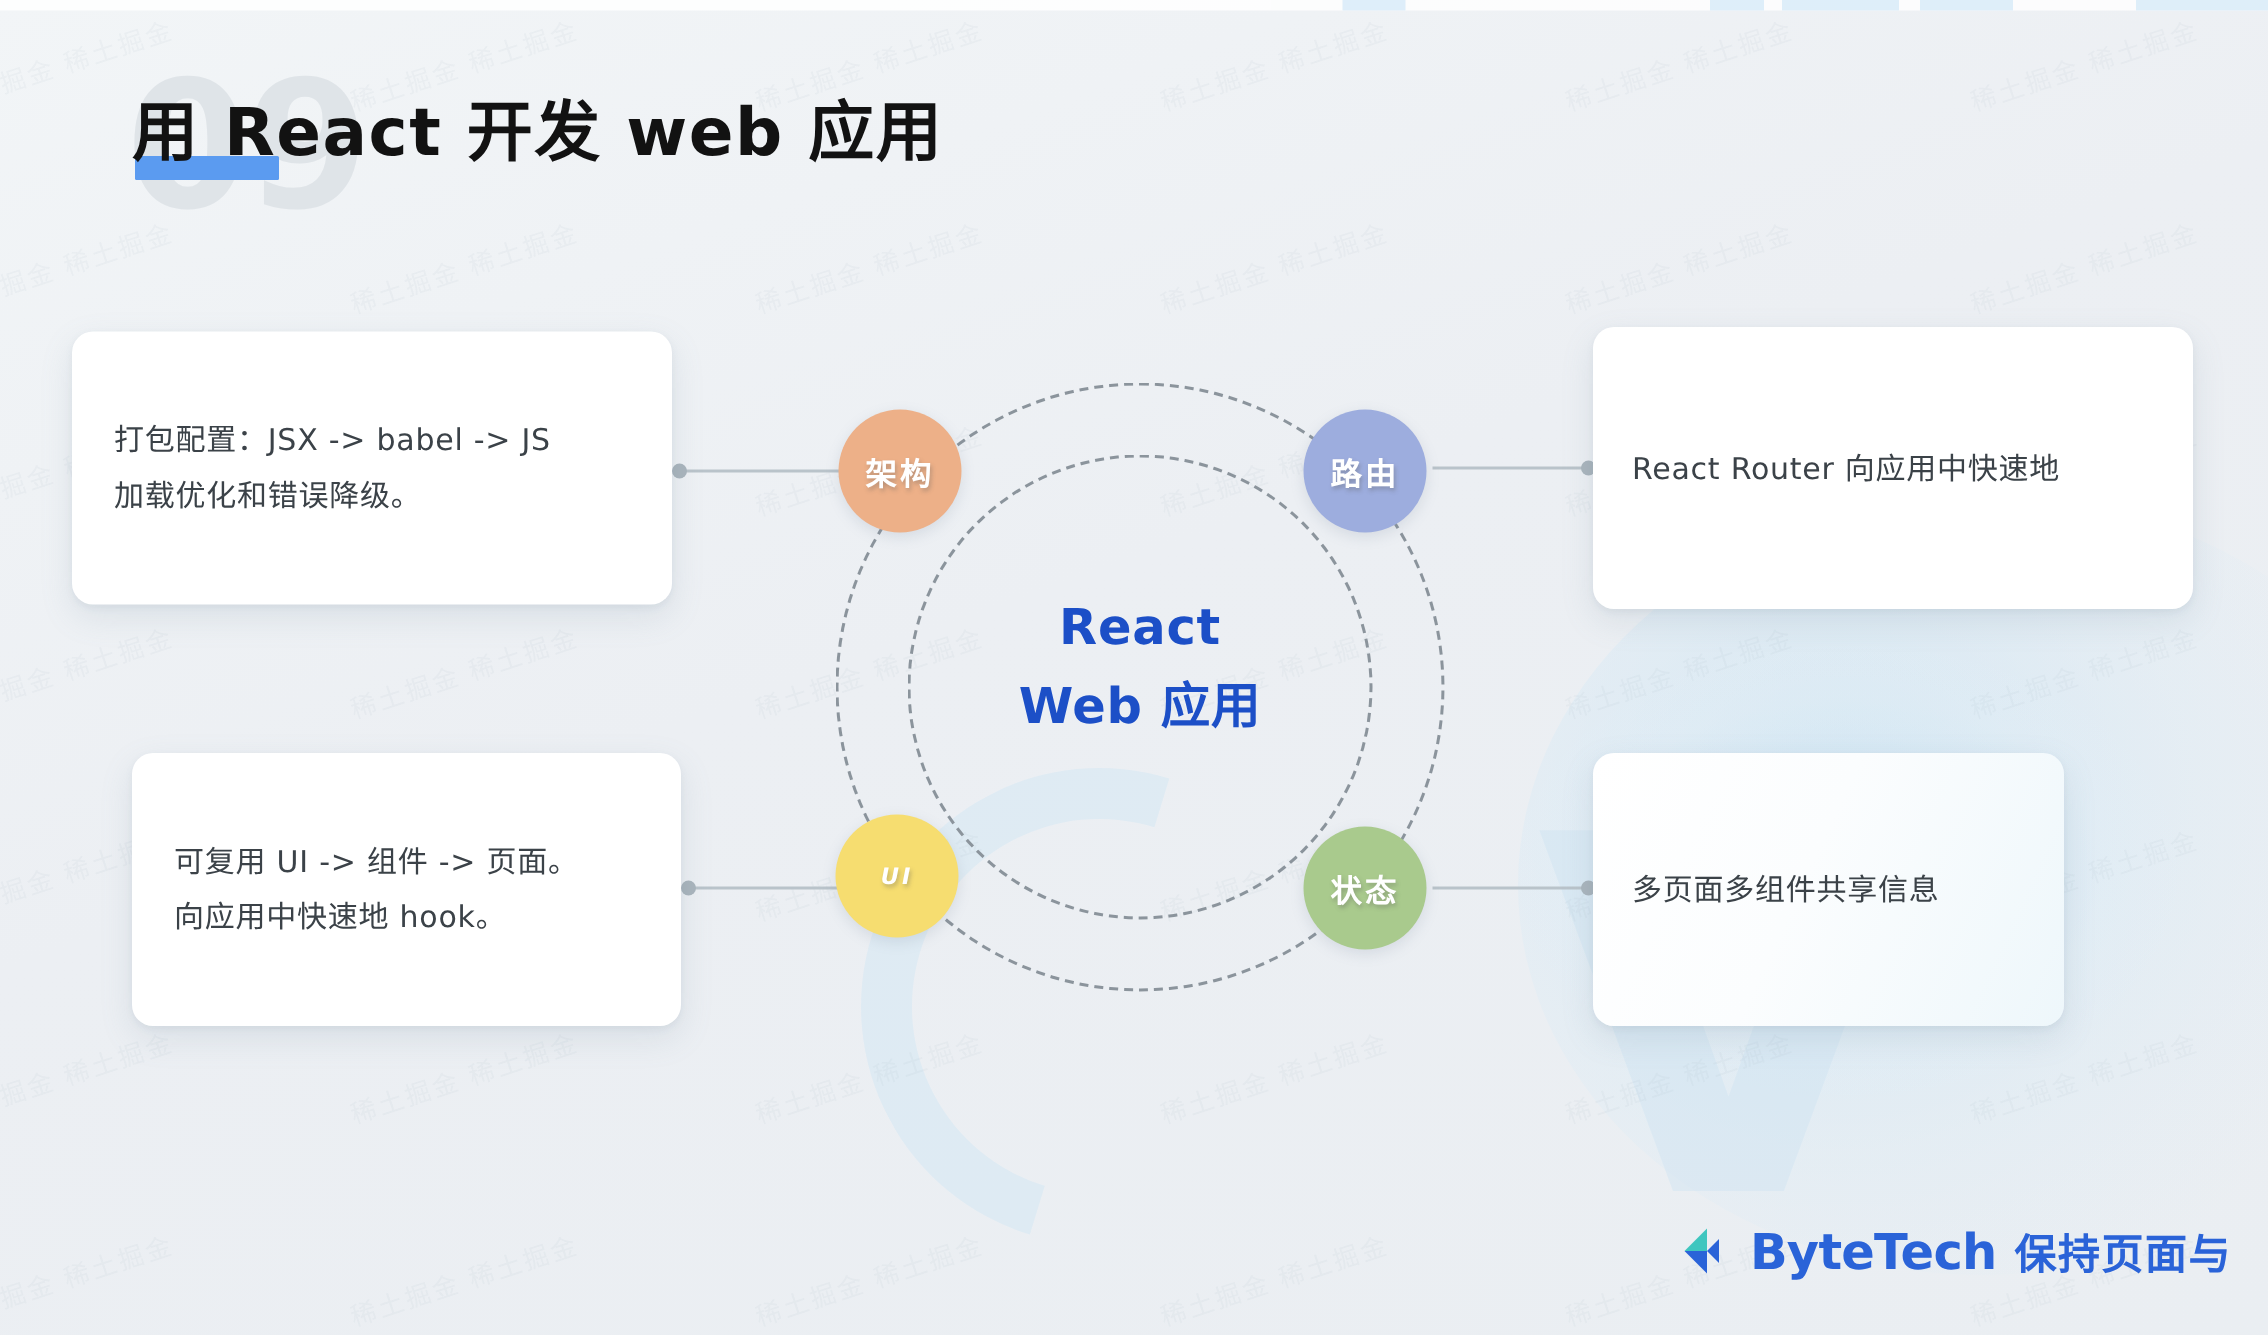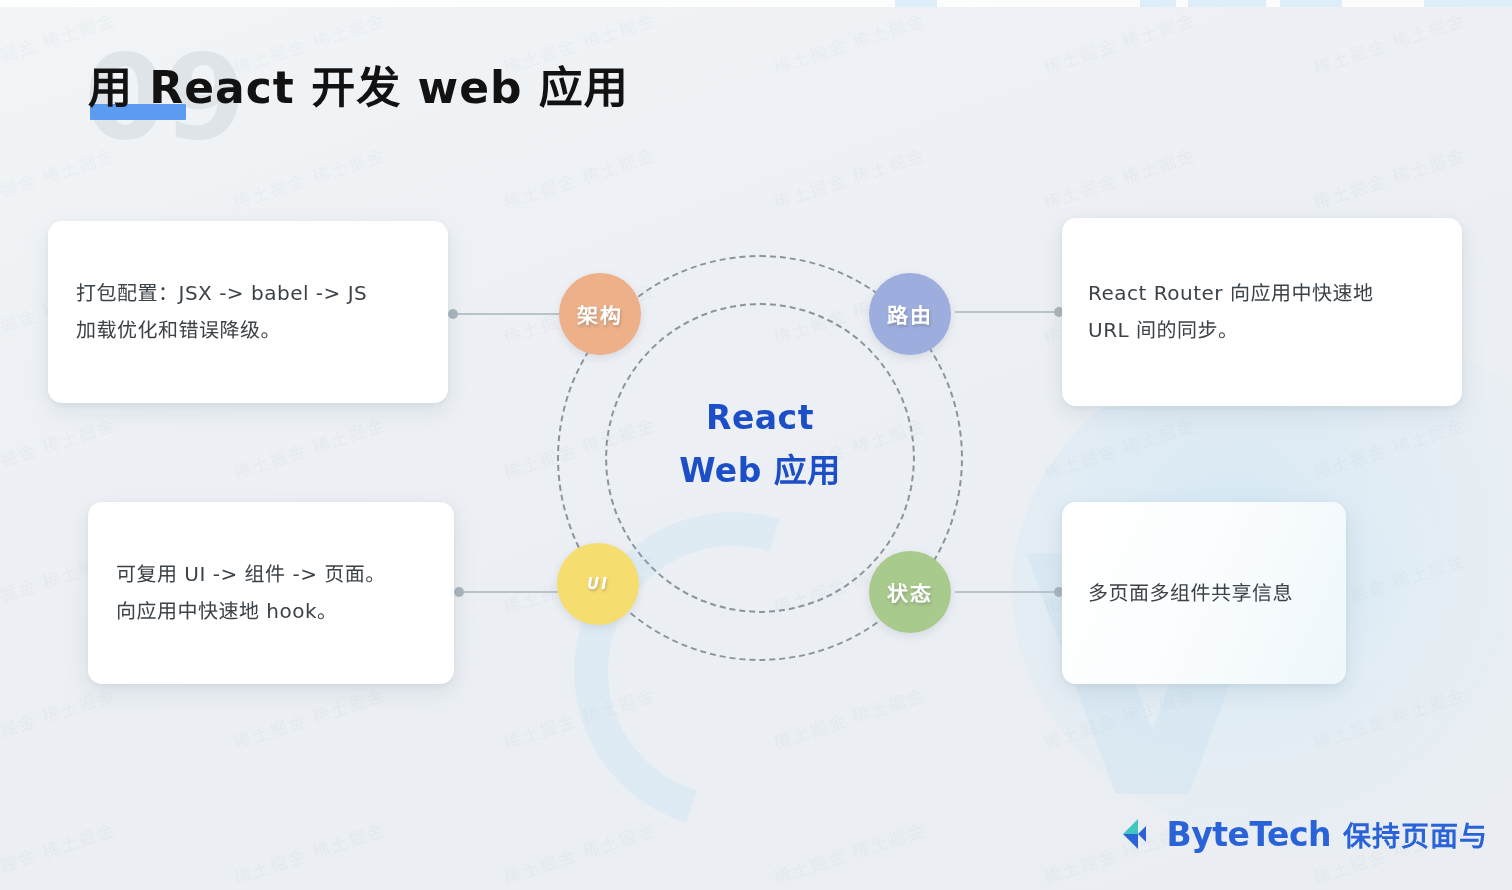--- a/index.html
+++ b/index.html
@@ -135,21 +135,21 @@
     font-size: 20px;
     line-height: 1.85;
     color: #3b4248;
     letter-spacing: .5px;
     font-family: "DejaVu Sans", sans-serif;
   }
   .card-tl { left: 48px;   top: 221px; width: 400px; height: 182px; padding: 12px 28px; }
   .card-tr { left: 1062px; top: 218px; width: 400px; height: 188px; padding: 0 26px; }
   .card-bl { left: 88px;   top: 502px; width: 366px; height: 182px; padding: 0 28px; }
   .card-br {
-    left: 1062px; top: 502px; width: 284px; height: 182px; padding: 0 26px;
+    left: 1062px; top: 502px; width: 314px; height: 182px; padding: 0 26px;
     background: linear-gradient(115deg, #ffffff 0%, #fbfdfe 45%, #eef7fb 100%);
   }
 
   
   .connector {
     position: absolute;
     height: 2px;
     background: #b9c3ca;
   }
   .connector .knob {
@@ -325,21 +325,20 @@
     <span class="knob knob-right"></span>
   </div>
 
   <div class="card card-tl">
     <p>打包配置：JSX -&gt; babel -&gt; JS</p>
     <p>加载优化和错误降级。</p>
   </div>
 
   <div class="card card-tr">
     <p>React Router 向应用中快速地</p>
-    <p>URL 间的同步。</p>
   </div>
 
   <div class="card card-bl">
     <p>可复用 UI -&gt; 组件 -&gt; 页面。</p>
     <p>向应用中快速地 hook。</p>
   </div>
 
   <div class="card card-br">
     <p>多页面多组件共享信息</p>
   </div>

